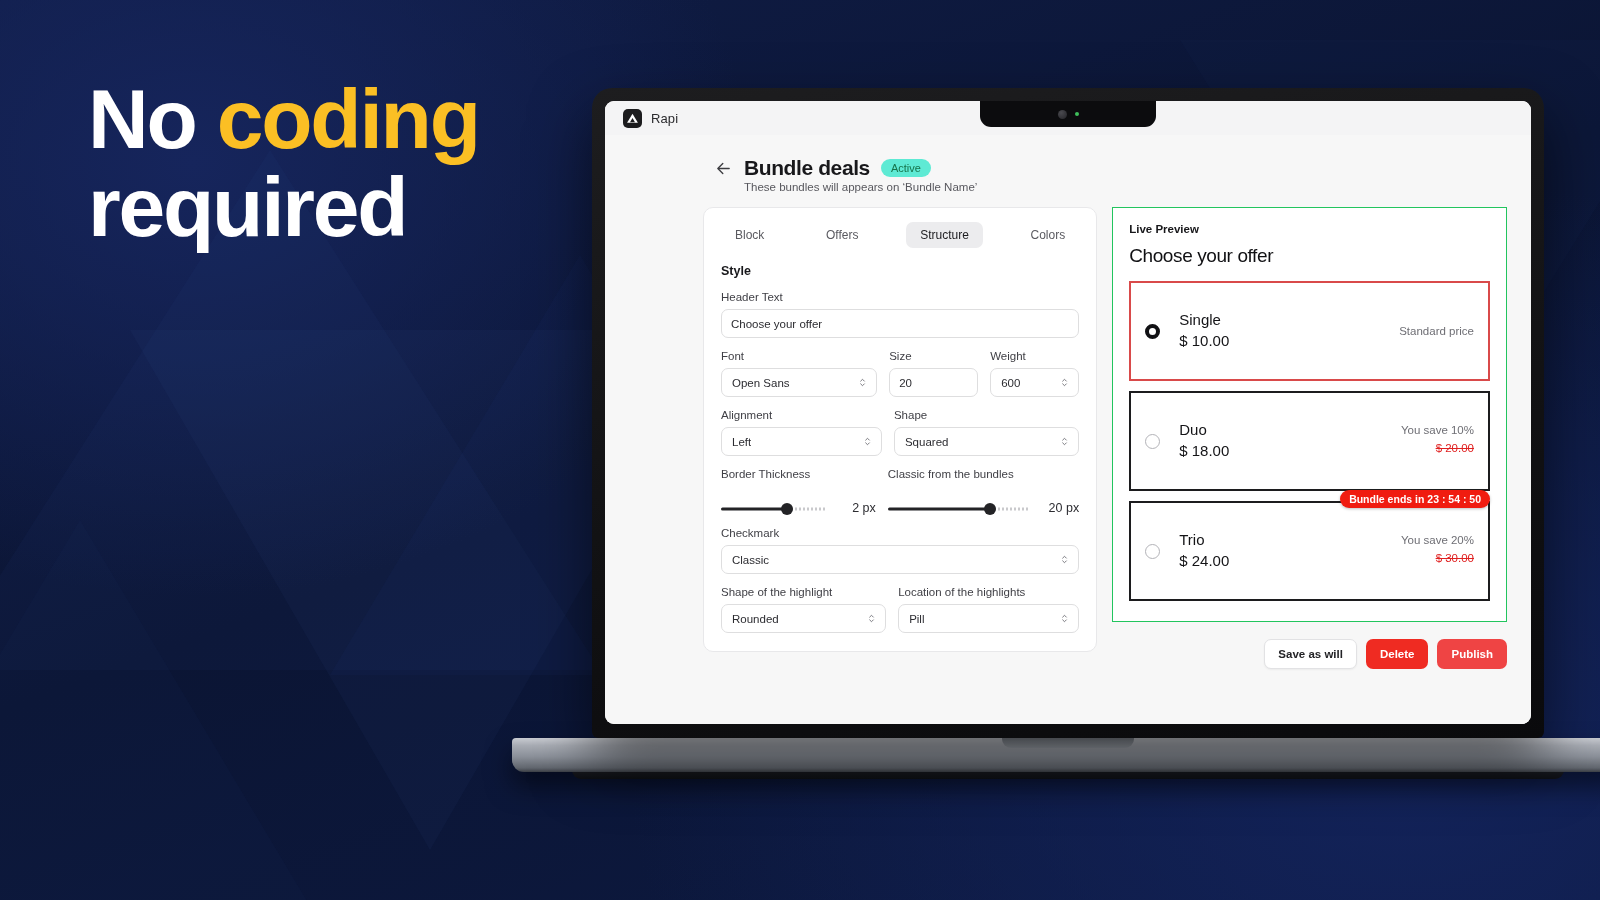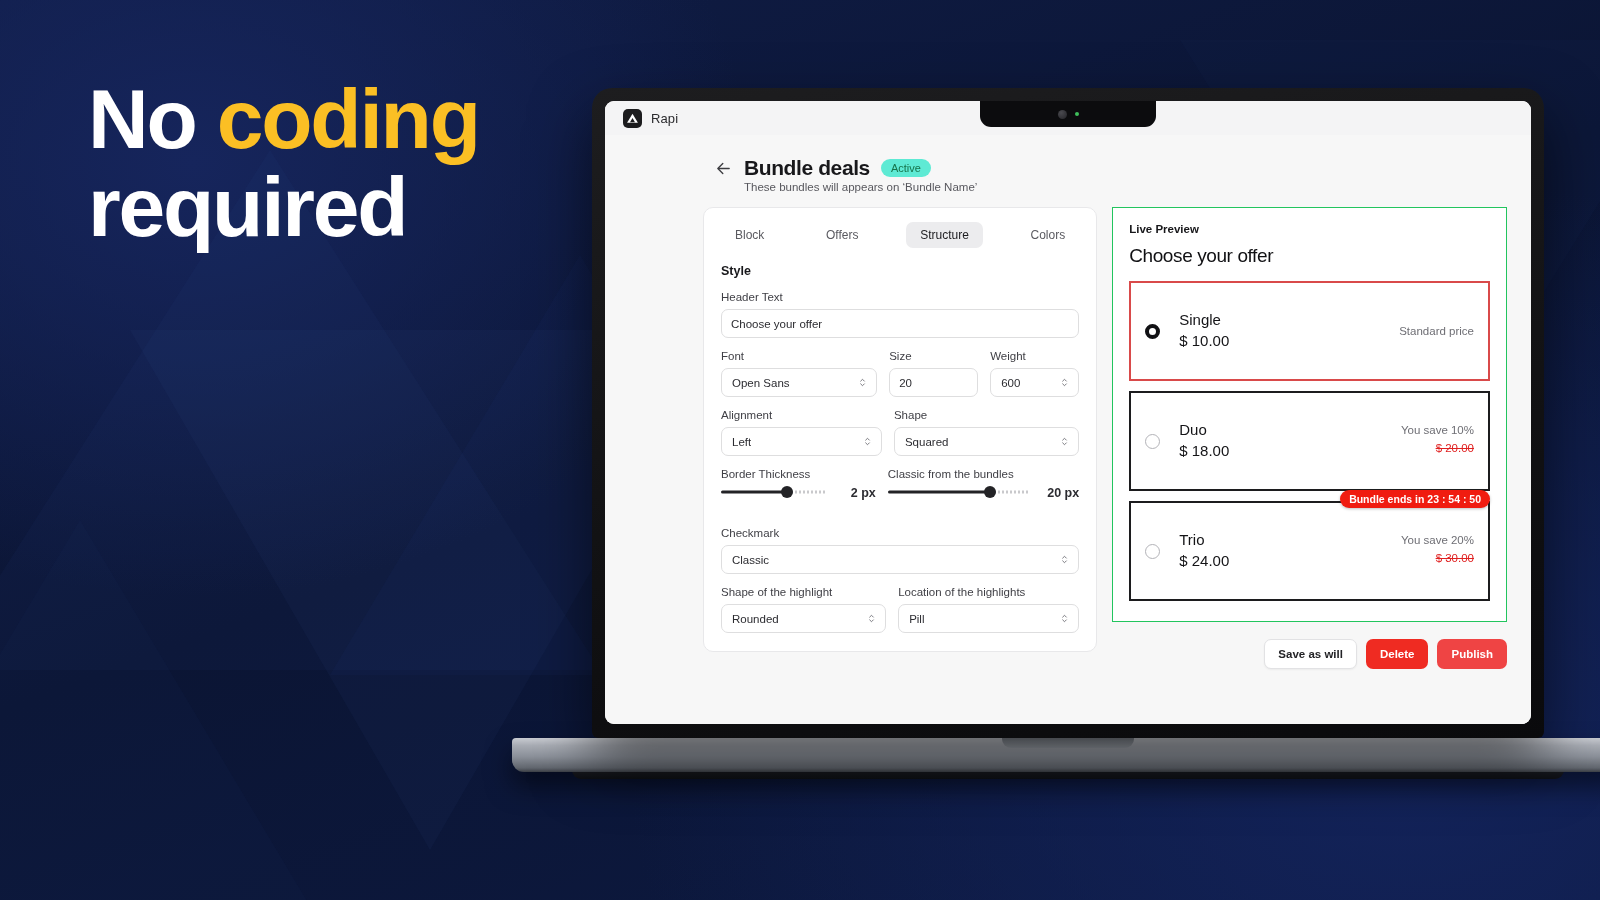--- a/index.html
+++ b/index.html
@@ -245,21 +245,21 @@
     display: flex; align-items: center; justify-content: space-between;
     padding: 0 8px 0 10px;
     font-size: 11.5px; color: #2c2c31;
     cursor: pointer;
     gap: 6px;
   }
   .select .val { overflow: hidden; white-space: nowrap; text-overflow: ellipsis; }
   .chev { flex: none; line-height: 0; color: #6f6f75; }
 
   
-  .slider-row { display: flex; align-items: flex-start; gap: 9px; height: 29px; font-weight: bold; }
+  .slider-row { display: flex; align-items: flex-end; gap: 9px; height: 29px; }
   .track {
     flex: 1 1 auto; position: relative; height: 12px;
     display: flex; align-items: center;
   }
   .track .filled {
     position: absolute; left: 0; top: 50%; transform: translateY(-50%);
     height: 3px; background: #232326; border-radius: 2px;
   }
   .track .rest {
     position: absolute; right: 0; top: 50%; transform: translateY(-50%);

